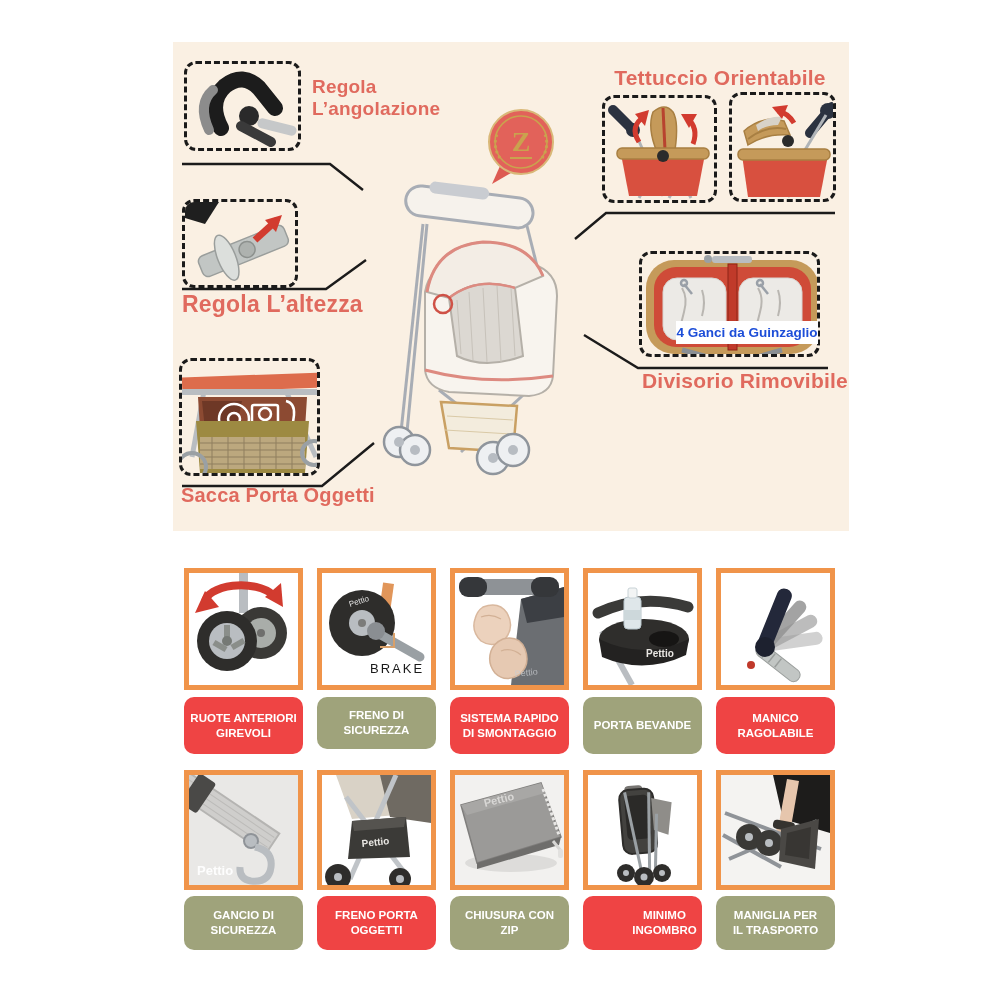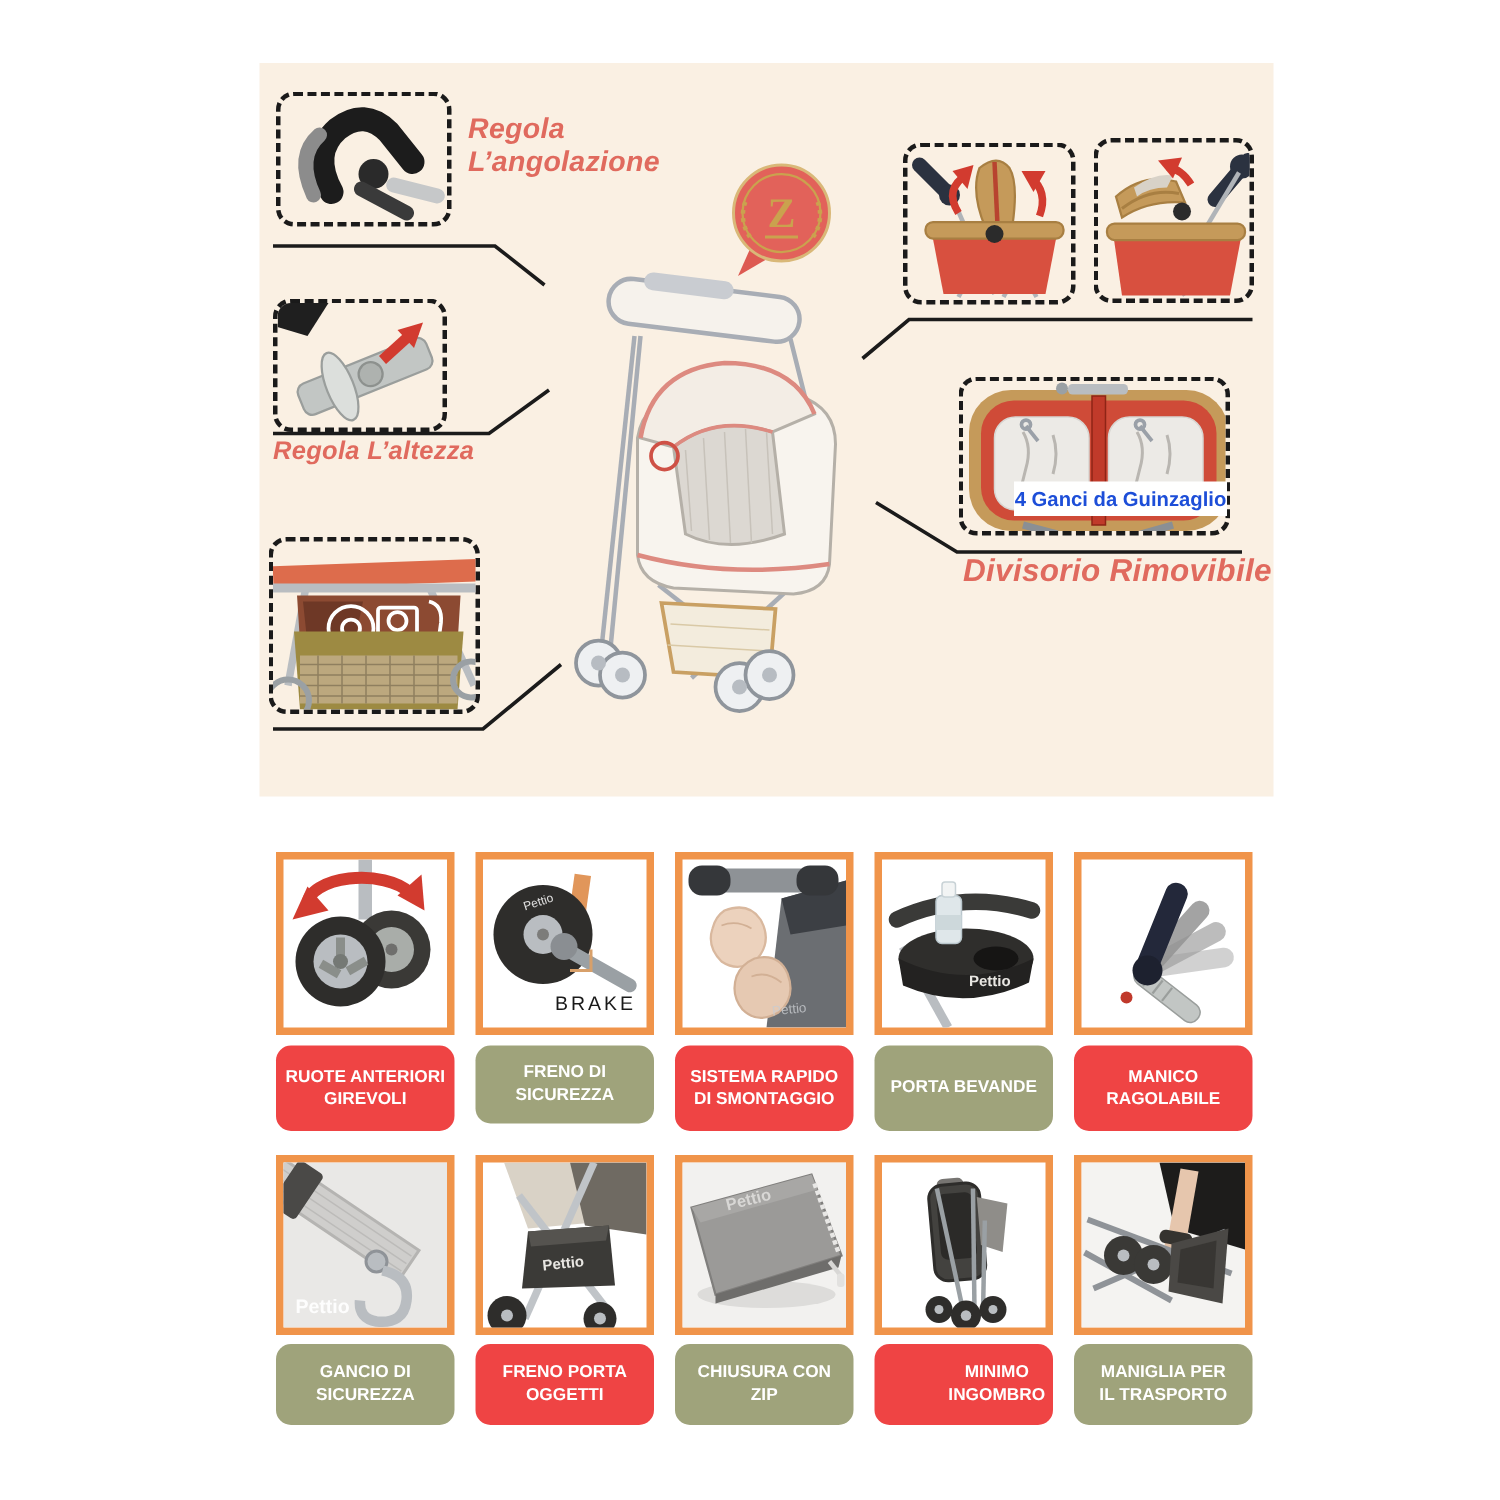--- a/index.html
+++ b/index.html
@@ -1,21 +1,21 @@
 <!DOCTYPE html>
 <html><head>
 <meta charset="utf-8">
 <style>
   html,body{margin:0;padding:0;background:#ffffff;}
   .page{position:relative;width:1000px;height:1000px;background:#ffffff;overflow:hidden;
         font-family:"Liberation Sans",sans-serif;}
   .panel{position:absolute;left:173px;top:42px;width:676px;height:489px;background:#faf0e3;}
   .abs{position:absolute;}
   .dashed{position:absolute;border:3px dashed #1a1a1a;border-radius:12px;background:transparent;box-sizing:border-box;overflow:hidden;}
-  .ftitle{position:absolute;color:#e06a5e;font-weight:bold;white-space:pre-line;line-height:1.18;letter-spacing:0.2px;font-style:italic;}
+  .ftitle{position:absolute;color:#e06a5e;font-weight:bold;white-space:pre-line;line-height:1.18;letter-spacing:0.2px;}
   .connectors{position:absolute;left:0;top:0;width:1000px;height:1000px;pointer-events:none;}
   .hookstrip{position:absolute;left:676px;top:321px;width:142px;height:23px;background:#ffffff;
              display:flex;align-items:center;justify-content:center;
              color:#1d4ed8;font-weight:bold;font-size:13.5px;white-space:nowrap;}
   .tile{position:absolute;width:119px;background:#ffffff;border:5px solid #f0944a;box-sizing:border-box;}
   .tile svg{display:block;width:100%;height:100%;}
   .tlabel{position:absolute;width:119px;border-radius:10px;color:#ffffff;font-weight:bold;
           font-size:11.5px;line-height:1.3;display:flex;align-items:center;justify-content:center;
           text-align:center;white-space:pre-line;box-sizing:border-box;padding:4px;}
   .dark{background:#ef4444;}
@@ -107,21 +107,21 @@
         <path d="M0,0 L34,0 L20,22 L0,16 Z" fill="#1f1f1f"></path>
         <g transform="rotate(-22 58 48)">
           <rect x="12" y="38" width="92" height="22" rx="6" fill="#c2c6c4" stroke="#9a9e9c" stroke-width="1.5"></rect>
           <ellipse cx="40" cy="49" rx="9" ry="24" fill="#dcdfdc" stroke="#9a9e9c" stroke-width="1.5"></ellipse>
           <circle cx="62" cy="49" r="8" fill="#aeb2af" stroke="#8d918e" stroke-width="1.5"></circle>
         </g>
         <path d="M70,38 L92,18" stroke="#d23b2f" stroke-width="7"></path>
         <path d="M97,13 L80,18 L91,30 Z" fill="#d23b2f"></path>
       </svg>
     </div>
-    <div class="ftitle" style="left:9px;top:249px;font-size:17px;">Regola L’altezza</div>
+    <div class="ftitle" style="left:9px;top:249px;font-size:23px;">Regola L’altezza</div>
 
     <div class="dashed" style="left:6px;top:316px;width:141px;height:118px;">
       <svg viewBox="0 0 141 118" width="141" height="118">
         <rect x="0" y="14" width="141" height="15" fill="#dd6c4c" transform="rotate(-2 70 20)"></rect>
         <rect x="0" y="28" width="141" height="6" fill="#b9bdc1"></rect>
         <line x1="104" y1="30" x2="134" y2="96" stroke="#b9bdc1" stroke-width="5"></line>
         <line x1="22" y1="30" x2="10" y2="96" stroke="#b9bdc1" stroke-width="5"></line>
         <path d="M16,36 L125,36 L121,100 L20,100 Z" fill="#8c4a32"></path>
         <path d="M20,40 L60,40 L52,78 L24,78 Z" fill="#6e3826"></path>
         <g stroke="#ffffff" stroke-width="2.5" fill="none">
@@ -142,33 +142,35 @@
             <line x1="46" y1="76" x2="46" y2="108"></line>
           <line x1="62" y1="76" x2="62" y2="108"></line>
             <line x1="78" y1="76" x2="78" y2="108"></line>
           <line x1="94" y1="76" x2="94" y2="108"></line>
             <line x1="110" y1="76" x2="110" y2="108"></line>
         </g>
         <circle cx="10" cy="106" r="14" fill="none" stroke="#9aa0a4" stroke-width="4"></circle>
         <circle cx="132" cy="92" r="12" fill="none" stroke="#9aa0a4" stroke-width="4"></circle>
       </svg>
     </div>
+    <div class="ftitle" style="left:8px;top:442px;font-size:20px;">Sacca Porta Oggetti</div>
 
     <div class="abs" style="left:313px;top:66px;width:70px;height:78px;">
       <svg viewBox="0 0 70 78" width="70" height="78">
         <polygon points="14,58 6,76 30,62" fill="#dd5a52"></polygon>
         <circle cx="35" cy="34" r="32" fill="#e2625a" stroke="#d9b878" stroke-width="2"></circle>
         <circle cx="35" cy="34" r="26" fill="none" stroke="#caa24e" stroke-width="1.5"></circle>
         <path d="M14,50 A25,25 0 0 1 12,24" fill="none" stroke="#caa24e" stroke-width="3" stroke-dasharray="2.5,3"></path>
         <path d="M56,50 A25,25 0 0 0 58,24" fill="none" stroke="#caa24e" stroke-width="3" stroke-dasharray="2.5,3"></path>
         <text x="35" y="43" text-anchor="middle" font-family="Liberation Serif, serif" font-size="28" font-weight="bold" fill="#caa24e">Z</text>
         <line x1="24" y1="50" x2="46" y2="50" stroke="#caa24e" stroke-width="2"></line>
       </svg>
     </div>
 
+    <div class="ftitle" style="left:422px;top:24px;width:250px;text-align:center;font-size:21px;">Tettuccio Orientabile</div>
 
     <div class="dashed" style="left:429px;top:53px;width:115px;height:108px;">
       <svg viewBox="0 0 115 108" width="115" height="108">
         <path d="M8,12 L26,30" stroke="#2b3240" stroke-width="10" stroke-linecap="round"></path>
         <circle cx="28" cy="32" r="7" fill="#2b3240"></circle>
         <g stroke="#b0b4b8" stroke-width="3">
           <line x1="30" y1="34" x2="58" y2="98"></line>
             <line x1="58" y1="56" x2="34" y2="100"></line>
           <line x1="62" y1="56" x2="86" y2="100"></line>
             <line x1="86" y1="60" x2="64" y2="100"></line>

